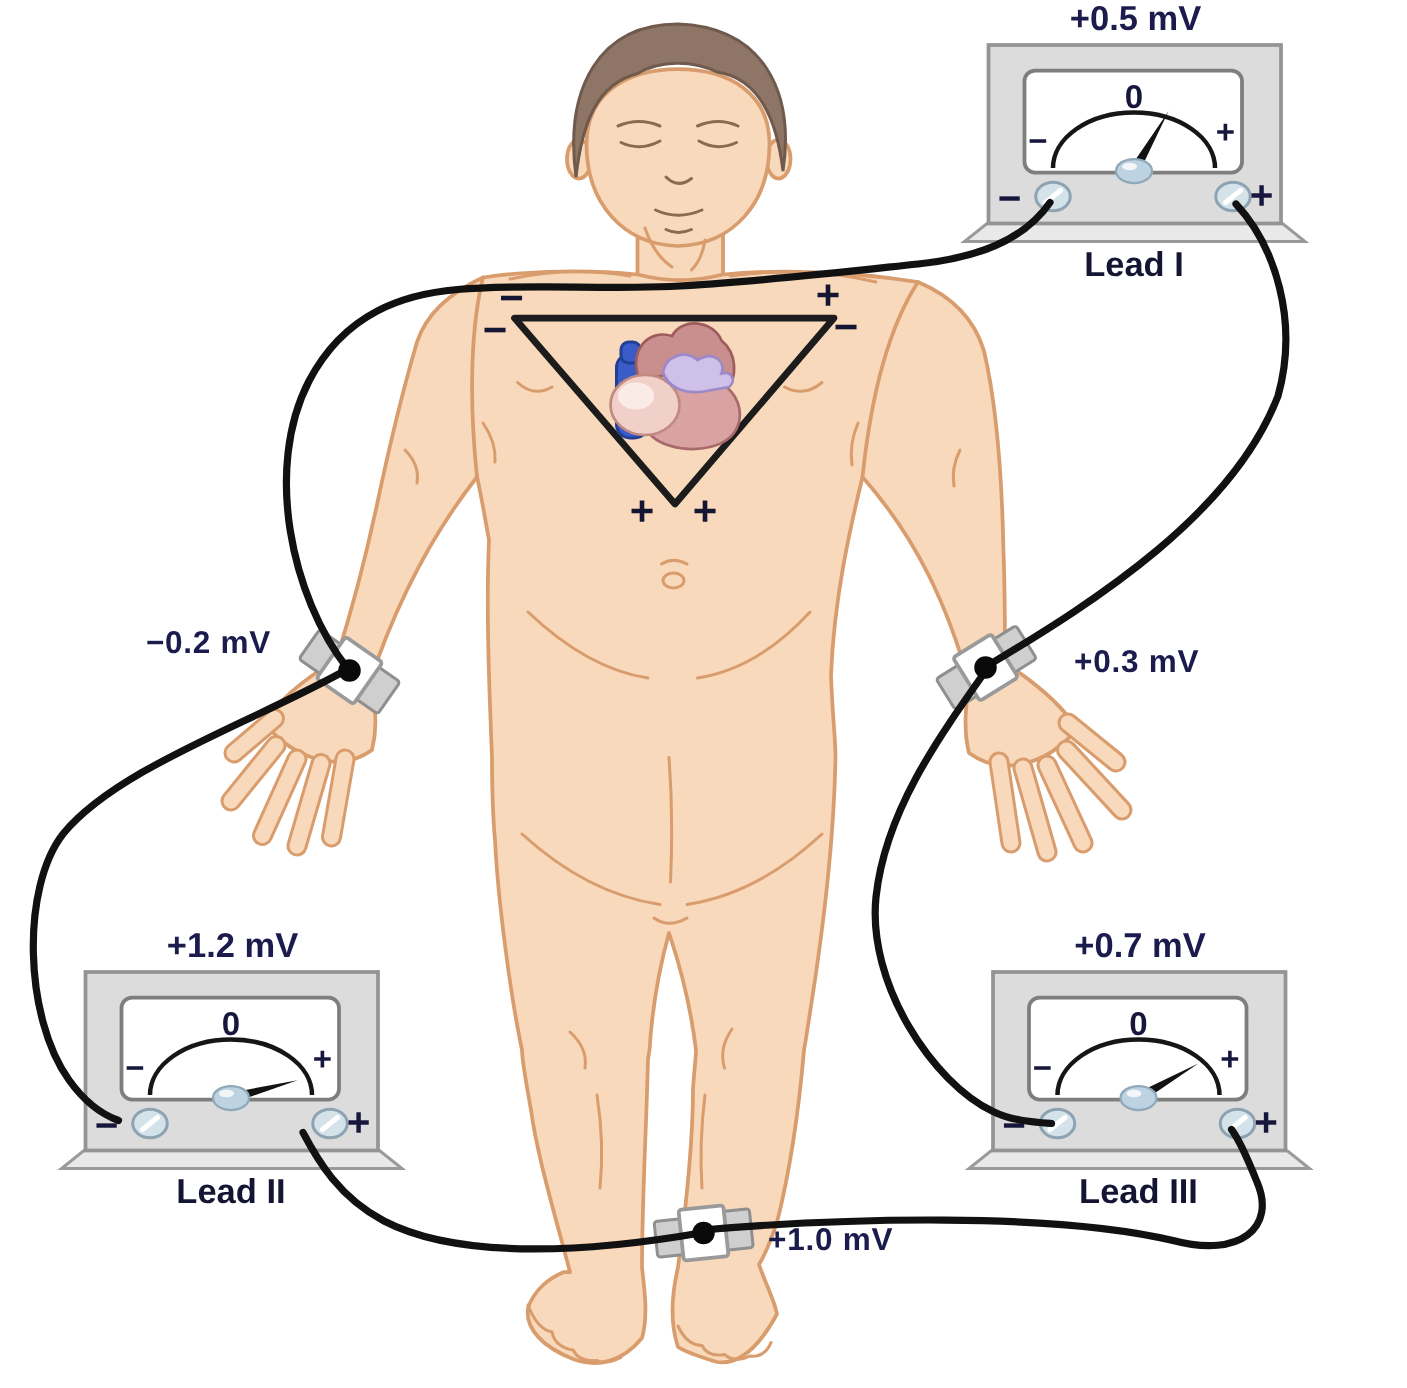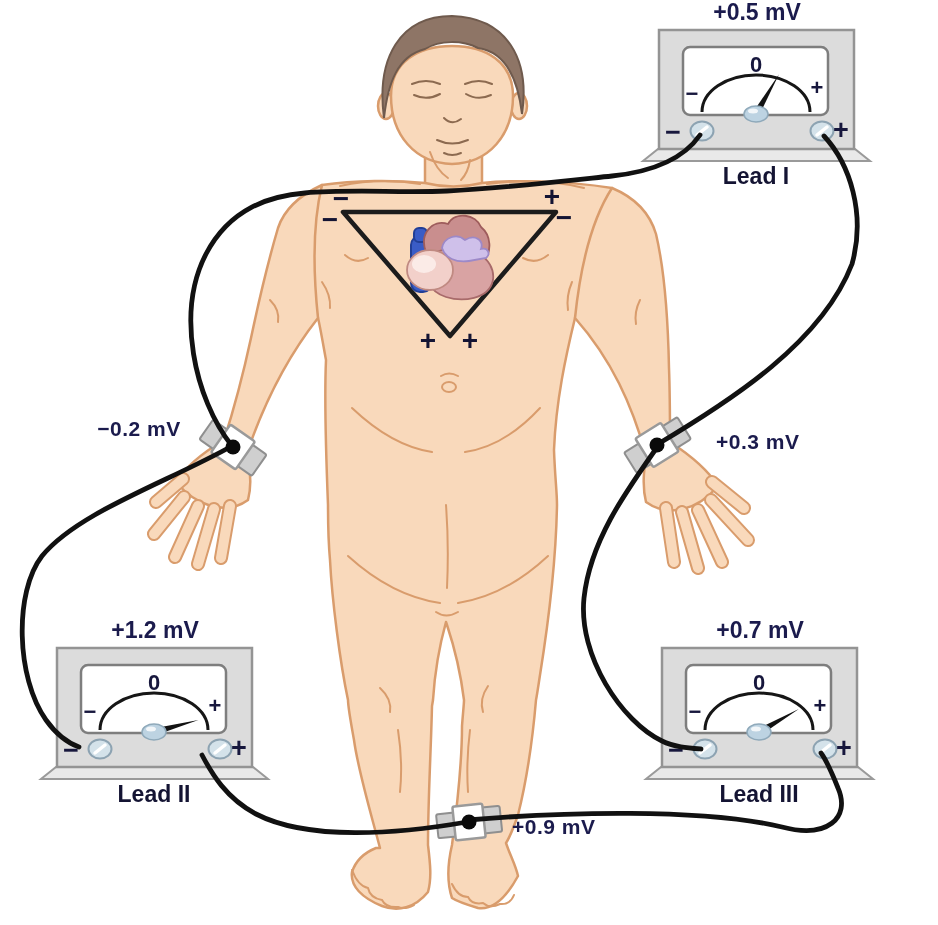--- a/index.html
+++ b/index.html
@@ -307,14 +307,14 @@
     <path class="wire" d="M 467,822 C 398,834 308,841 256,814 C 226,798 212,774 202,755"></path>
     <path class="wire" d="M 468,820 C 562,812 702,808 782,827 C 827,839 851,818 838,788
              C 832,773 827,761 821,753"></path>
     <circle class="edot" cx="233" cy="447" r="7.5"></circle>
     <circle class="edot" cx="657" cy="445" r="7.5"></circle>
     <circle class="edot" cx="469" cy="822" r="7.5"></circle>
   </svg>
 
   <div class="elabel" style="left:78px;top:417px;width:122px;text-align:center;">−0.2 mV</div>
   <div class="elabel" style="left:696px;top:430px;margin-left:20px;">+0.3 mV</div>
-  <div class="elabel" style="left:512px;top:815px;">+0.9 mV</div>
+  <div class="elabel" style="left:512px;top:815px;">+1.0 mV</div>
 </div>
 
 </body></html>

